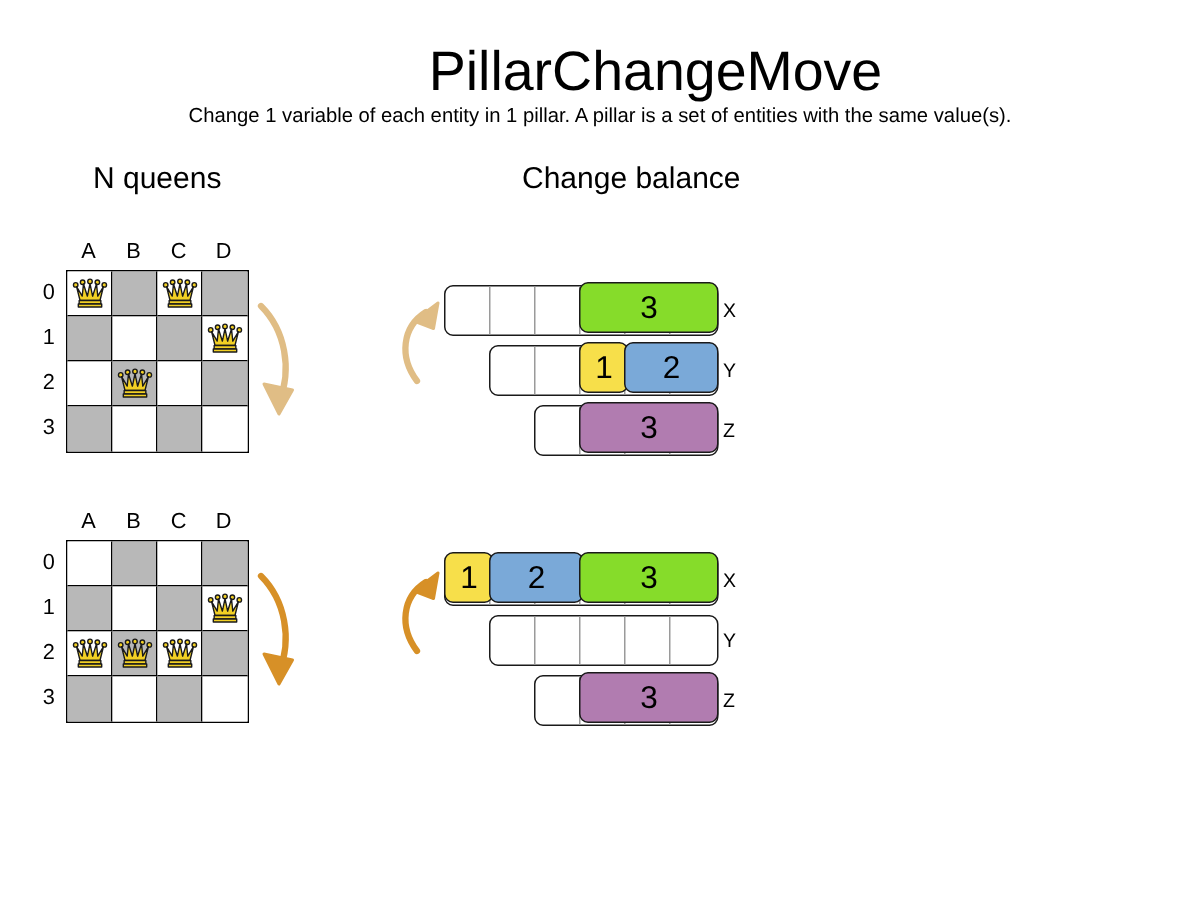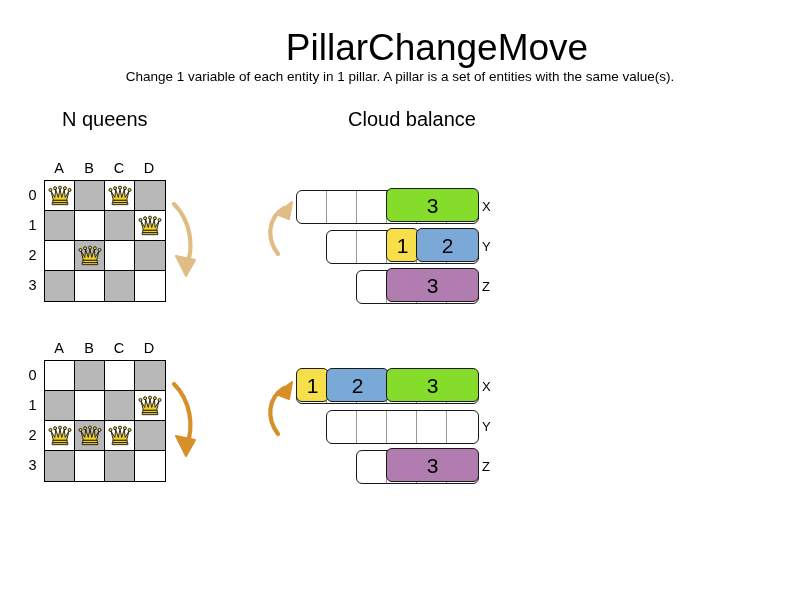--- a/index.html
+++ b/index.html
@@ -169,21 +169,21 @@
   #arrow-cloud-top    { top: 196px; left: 266px; }
   #arrow-cloud-bottom { top: 376px; left: 266px; }
 </style>
 </head>
 <body>
 
 <div id="page-title">PillarChangeMove</div>
 <div id="page-subtitle">Change 1 variable of each entity in 1 pillar. A pillar is a set of entities with the same value(s).</div>
 
 <div id="caption-nqueens" class="section-caption">N queens</div>
-<div id="caption-cloud" class="section-caption">Cloud balance</div>
+<div id="caption-cloud" class="section-caption">Change balance</div>
 
 <div id="board-top" class="chessboard-wrap">
     <div class="file-labels">
       <div class="file-label">A</div>
       <div class="file-label">B</div>
       <div class="file-label">C</div>
       <div class="file-label">D</div>
     </div>
     <div class="rank-labels">
       <div class="rank-label">0</div>

